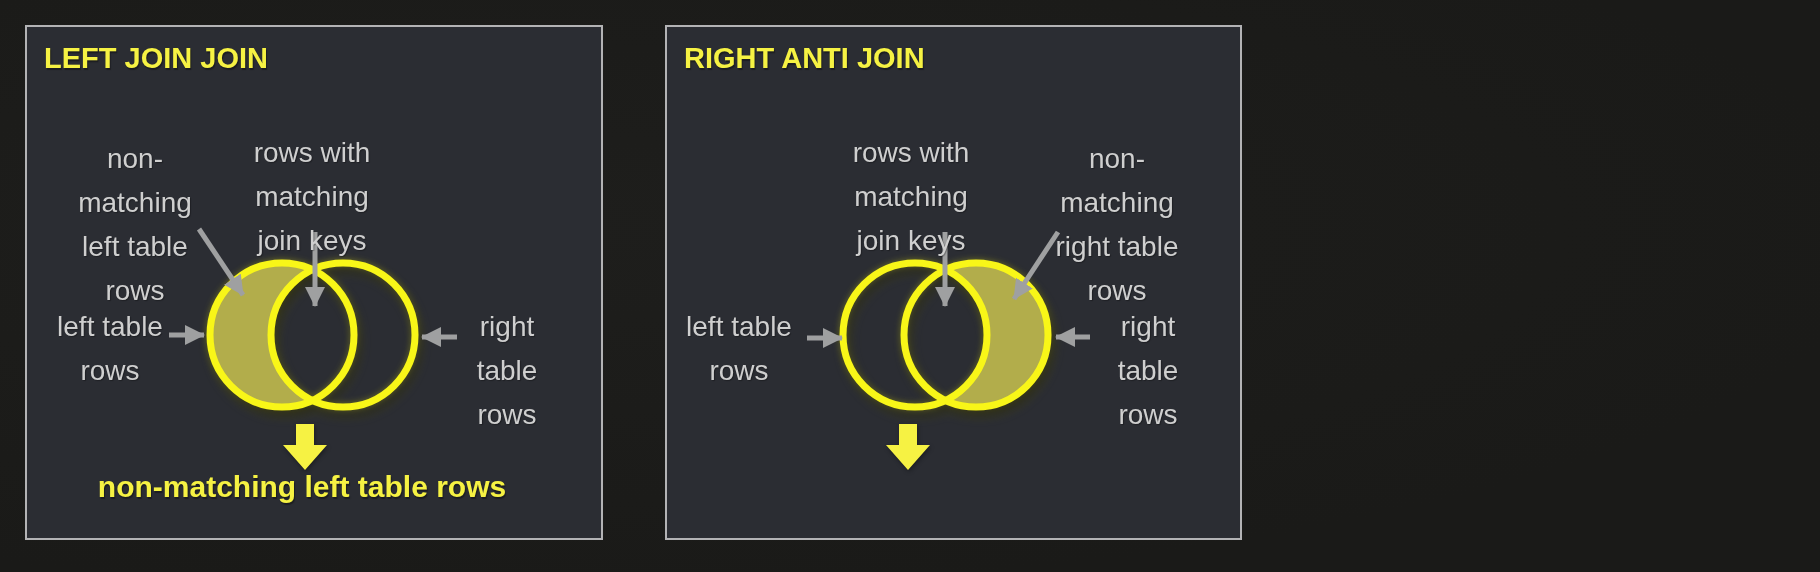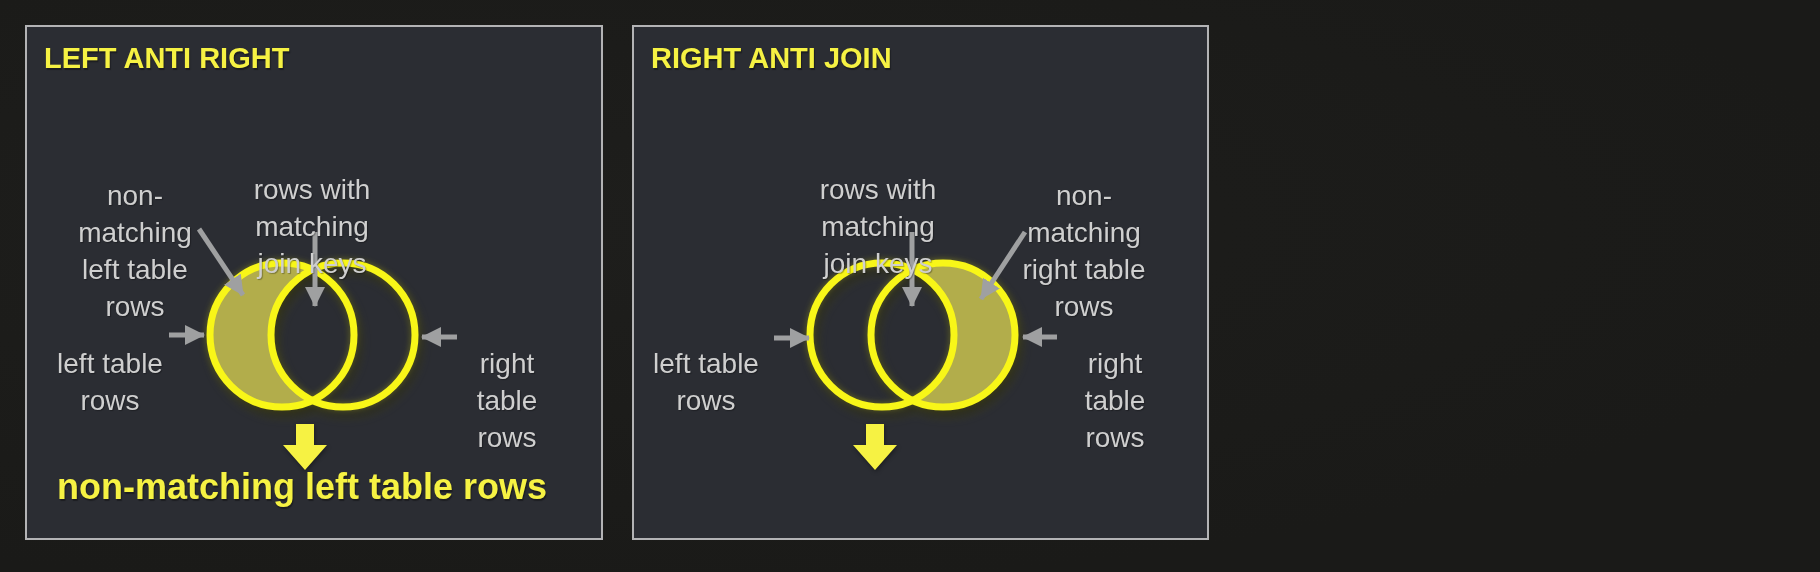--- a/index.html
+++ b/index.html
@@ -33,48 +33,47 @@
     text-shadow:1px 2px 1px rgba(0,0,0,.35);
     white-space:nowrap;
   }
   .lbl{
     position:absolute;
     transform:translateX(-50%);
     text-align:center;
     white-space:pre-line;
     color:var(--label-gray);
     font-size:28px;
-    line-height:37px;
+    line-height:44px;
     text-shadow:1px 1px 1px rgba(0,0,0,.3);
-    margin-top:40px;
   }
   .caption{
     position:absolute;
     transform:translateX(-50%);
     white-space:nowrap;
-    font-size:36px;
+    font-size:30px;
     line-height:36px;
     font-weight:bold;
     color:var(--accent-yellow);
     text-shadow:1px 2px 1px rgba(0,0,0,.35);
   }
   svg.venn{position:absolute;left:0;top:0;}
   .venn-group{filter:drop-shadow(3px 6px 5px rgba(0,0,0,.45)) drop-shadow(0 0 3px rgba(248,246,24,.35));}
   .circle-outline{fill:none;stroke:var(--circle-stroke);stroke-width:7;}
   .crescent{fill:var(--crescent-fill);}
   .arrow-line{stroke:var(--arrow-gray);stroke-width:5;fill:none;}
   .arrow-head{fill:var(--arrow-gray);}
   .block-arrow{fill:var(--accent-yellow);filter:drop-shadow(1px 2px 2px rgba(0,0,0,.35));}
 </style>
 </head>
 <body>
 
 <div class="panel" style="left:25px;top:25px;width:578px;height:515px;">
 
-  <div class="panel-title" style="left:17px;top:15px;">LEFT ANTI RIGHT</div>
+  <div class="panel-title" style="left:17px;top:15px;">LEFT JOIN JOIN</div>
 
   <svg class="venn" width="578" height="515" viewBox="0 0 578 515">
     <defs>
       <mask id="p1-mask">
         <rect x="0" y="0" width="578" height="515" fill="#fff"></rect>
         <circle cx="316" cy="308" r="72" fill="#000"></circle>
       </mask>
       <marker id="p1-ah" markerWidth="4" markerHeight="4" refX="3.8" refY="2" orient="auto" markerUnits="strokeWidth">
         <path d="M0,0 L4,2 L0,4 Z" class="arrow-head"></path>
       </marker>
@@ -102,21 +101,21 @@
 matching
 join keys</div>
   <div class="lbl" style="left:83px;top:278px;">left table
 rows</div>
   <div class="lbl" style="left:480px;top:278px;">right table
 rows</div>
 
   <div class="caption" style="left:275px;top:442px;">non-matching left table rows</div>
 </div>
 
-<div class="panel" style="left:632px;top:25px;width:577px;height:515px;padding-left:44px;">
+<div class="panel" style="left:665px;top:25px;width:577px;height:515px;padding-left:44px;">
 
   <div class="panel-title" style="left:17px;top:15px;">RIGHT ANTI JOIN</div>
 
   <svg class="venn" width="577" height="515" viewBox="0 0 577 515">
     <defs>
       <mask id="p2-mask">
         <rect x="0" y="0" width="577" height="515" fill="#fff"></rect>
         <circle cx="248" cy="308" r="72" fill="#000"></circle>
       </mask>
       <marker id="p2-ah" markerWidth="4" markerHeight="4" refX="3.8" refY="2" orient="auto" markerUnits="strokeWidth">

